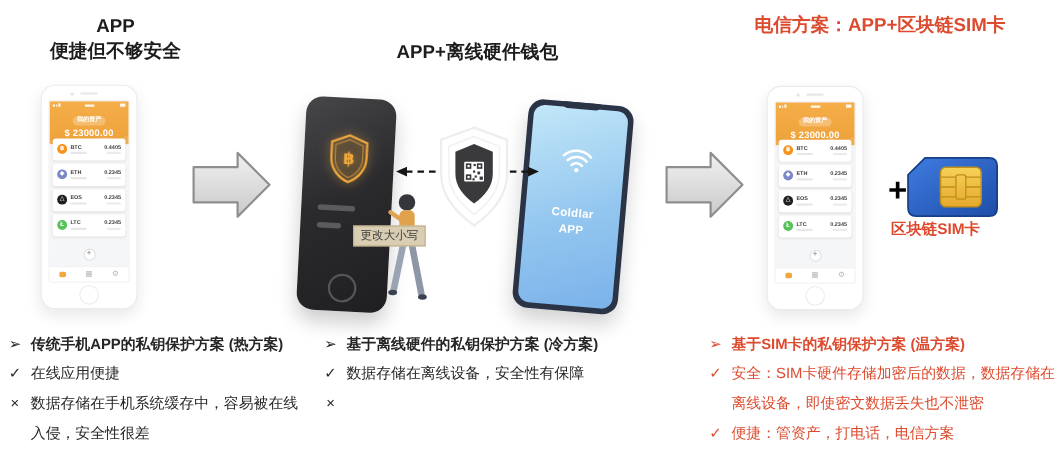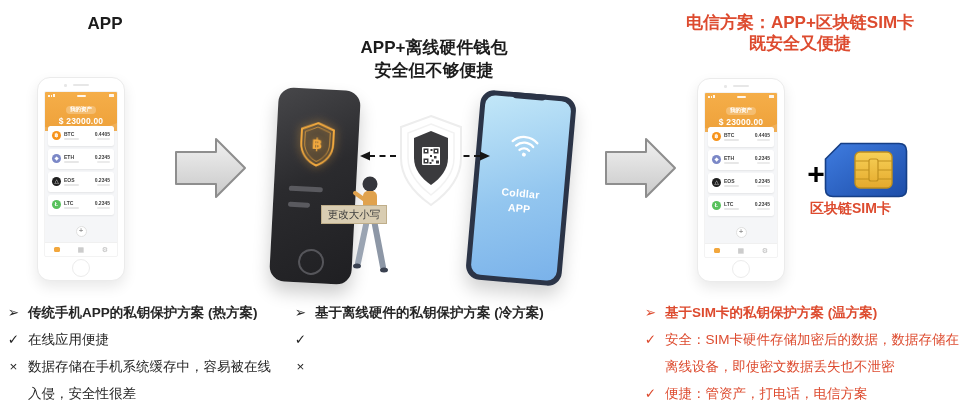--- a/index.html
+++ b/index.html
@@ -99,28 +99,27 @@
   .li.hdr{font-weight:bold;}
   #list-right .li{color:#dd4b2f;}
 </style>
 </head>
 <body>
 
 <div class="stage">
 
   <div class="title" id="title-left">
     <span class="ln">APP</span>
+    <span class="ln">便捷但不够安全</span>
   </div>
   <div class="title" id="title-mid">
     <span class="ln">APP+离线硬件钱包</span>
-    <span class="ln">安全但不够便捷</span>
   </div>
   <div class="title" id="title-right">
     <span class="ln">电信方案：APP+区块链SIM卡</span>
-    <span class="ln">既安全又便捷</span>
   </div>
 
   <div class="phone" style="left:37px;top:77px;">
     <div class="spkdot"></div>
     <div class="spkbar"></div>
     <div class="screen">
       <div class="whead">
         <div class="statusrow">
           <div class="sgroup">
             <div class="sbar" style="height:2px"></div>
@@ -392,20 +391,21 @@
     </div>
   </div>
 
   <div class="blist" id="list-mid">
     <div class="li hdr">
       <span class="mk">➢</span>
       <span class="tx">基于离线硬件的私钥保护方案 (冷方案)</span>
     </div>
     <div class="li">
       <span class="mk">✓</span>
+      <span class="tx">数据存储在离线设备，安全性有保障</span>
     </div>
     <div class="li">
       <span class="mk">×</span>
     </div>
   </div>
 
   <div class="blist" id="list-right">
     <div class="li hdr">
       <span class="mk">➢</span>
       <span class="tx">基于SIM卡的私钥保护方案 (温方案)</span>

